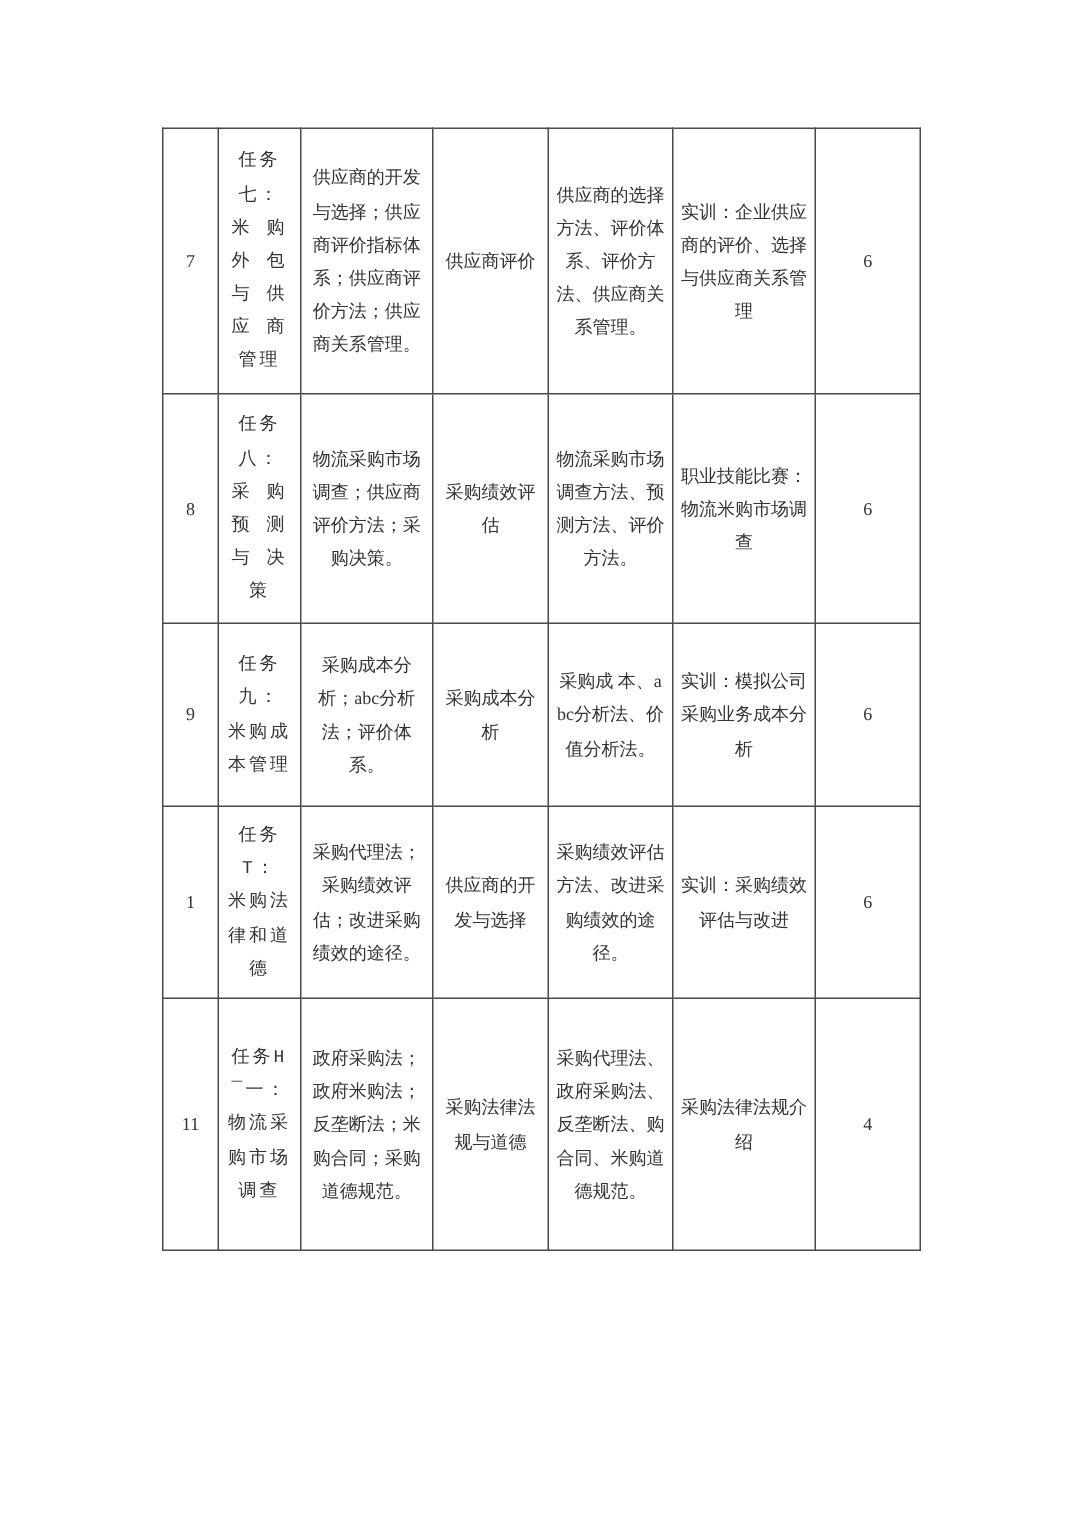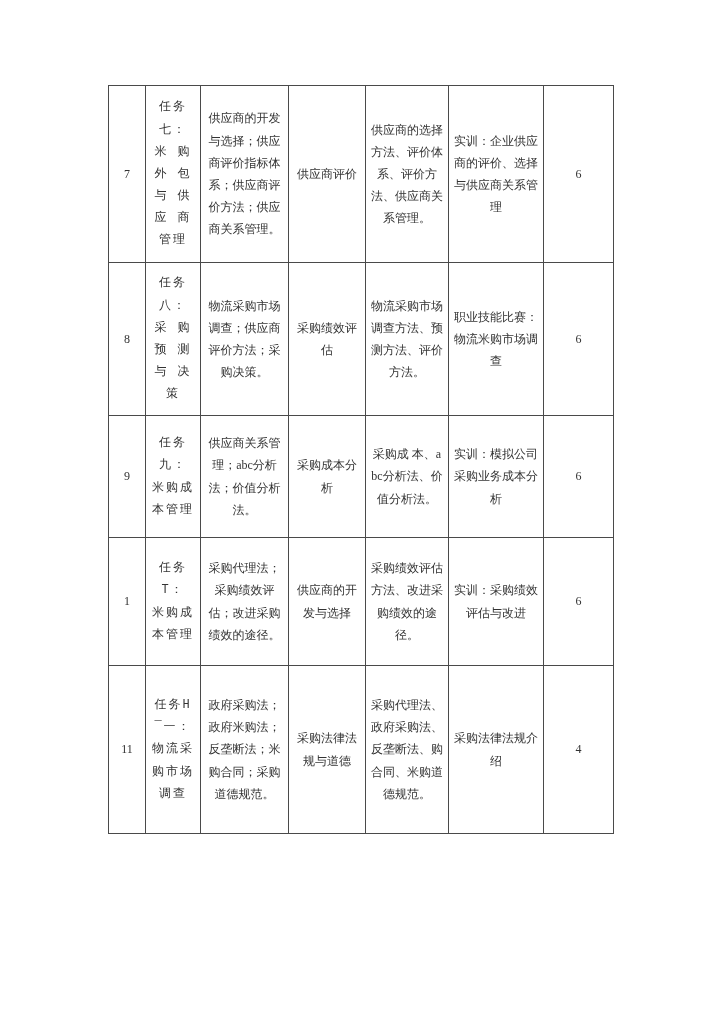--- a/index.html
+++ b/index.html
@@ -87,30 +87,30 @@
         <td class="col-content">物流采购市场调查；供应商评价方法；采购决策。</td>
         <td>采购绩效评估</td>
         <td>物流采购市场调查方法、预测方法、评价方法。</td>
         <td>职业技能比赛：物流米购市场调查</td>
         <td class="col-num">6</td>
       </tr>
       <tr class="r2">
         <td class="col-num">9</td>
         <td class="col-task">任务九：
 米购成本管理</td>
-        <td class="col-content">供应商关系管理；abc分析法；价值分析法。</td>
+        <td class="col-content">采购成本分析；abc分析法；评价体系。</td>
         <td>采购成本分析</td>
         <td>采购成 本、abc分析法、价值分析法。</td>
         <td>实训：模拟公司采购业务成本分析</td>
         <td class="col-num">6</td>
       </tr>
       <tr class="r3">
         <td class="col-num">1</td>
         <td class="col-task">任务T：
-米购成本管理</td>
+米购法律和道德</td>
         <td class="col-content">采购代理法；采购绩效评估；改进采购绩效的途径。</td>
         <td>供应商的开发与选择</td>
         <td>采购绩效评估方法、改进采购绩效的途径。</td>
         <td>实训：采购绩效评估与改进</td>
         <td class="col-num">6</td>
       </tr>
       <tr class="r4">
         <td class="col-num">11</td>
         <td class="col-task">任务H¯一：
 物流采购市场调查</td>

